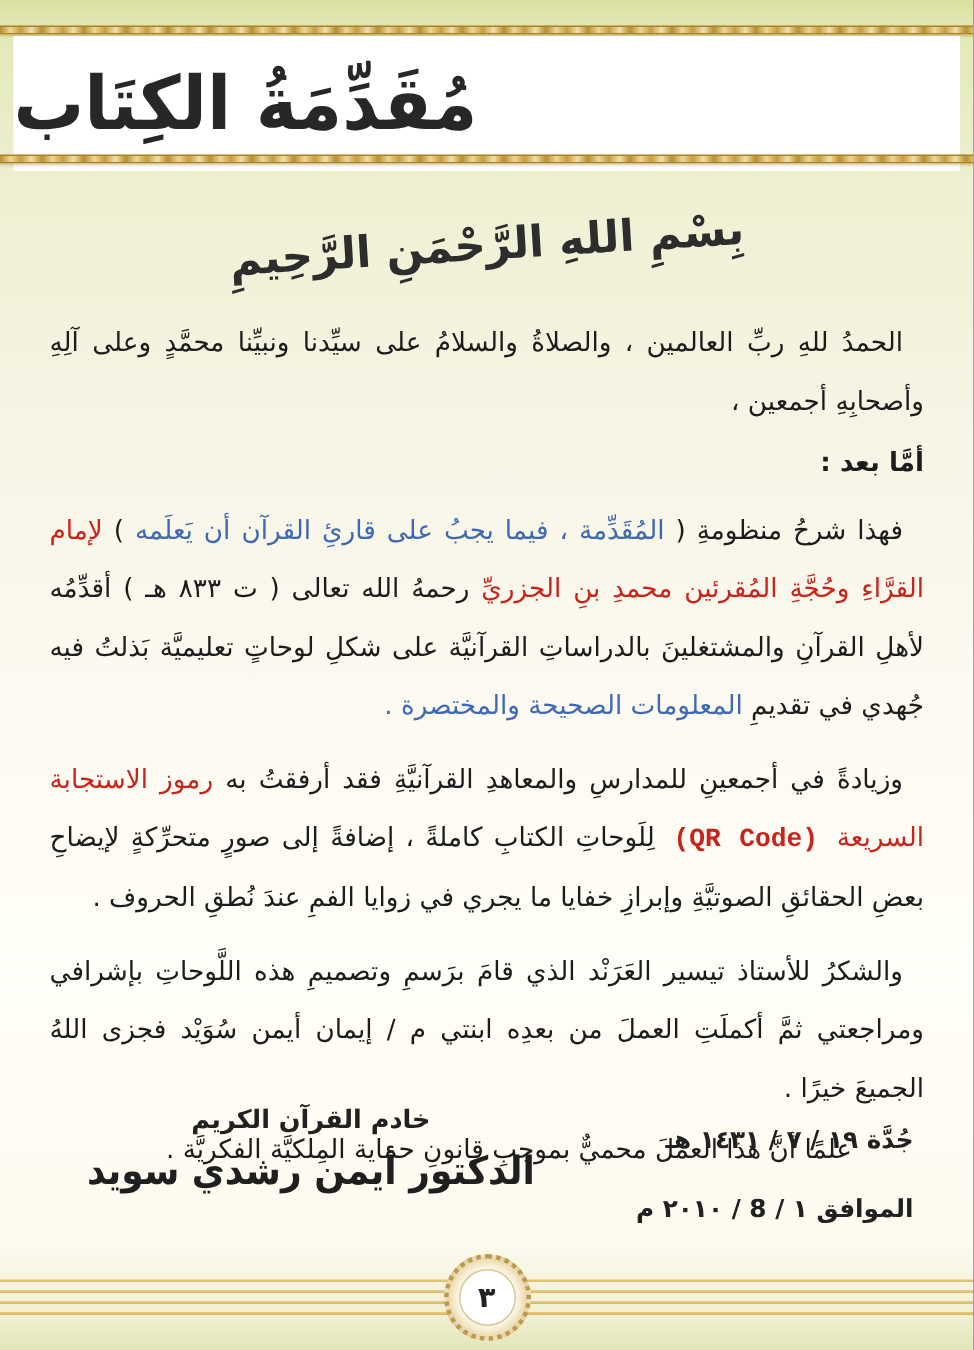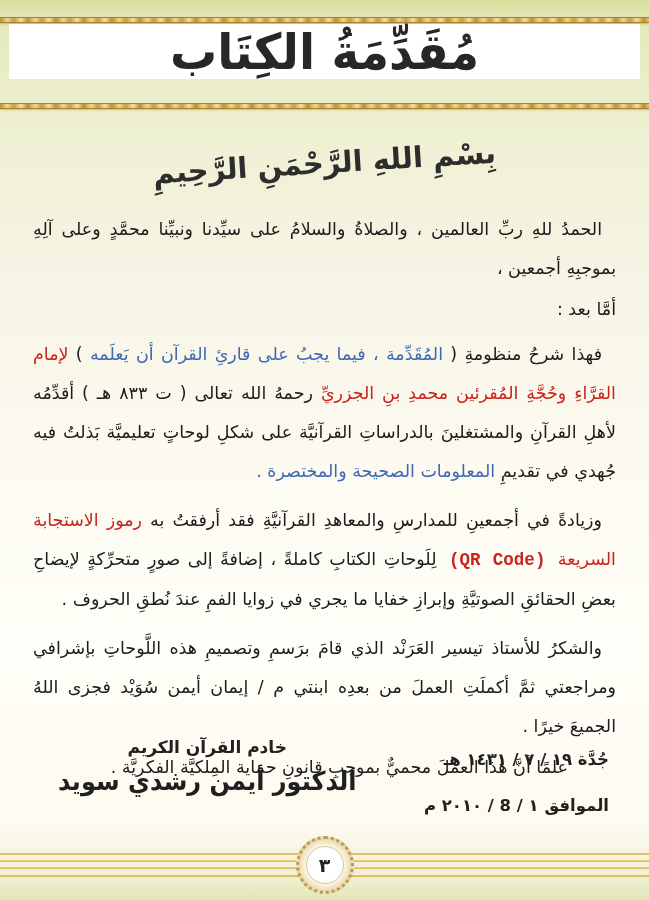--- a/index.html
+++ b/index.html
@@ -20,43 +20,43 @@
     position:absolute; left:0; right:0; height:6px;
     background:repeating-linear-gradient(90deg,
       #b98f2e 0px, #ecd696 7px, #c79d3f 14px, #f0dfa8 21px, #b98f2e 28px);
     border-top:1px solid #ab8326;
     border-bottom:1px solid #ab8326;
     box-shadow:0 1px 2px rgba(120,90,20,.35);
   }
   .rule-top { top:17px; }
   .rule-under-title { top:103px; }
   .title-band {
-    position:absolute; top:24px; left:9px; right:9px; height:55px;
+    position:absolute; top:24px; left:9px; right:9px; height:90px;
     background:#ffffff;
-    display:flex; align-items:center; justify-content:center;
+    display:flex; align-items:center; justify-content:flex-end;
   }
   .book-title {
     font-size:47px; font-weight:700; color:#272727;
     letter-spacing:-1px;
     transform:scaleY(1.05);
   }
   .basmala {
     position:absolute; top:146px; left:0; right:0;
     text-align:center;
     font-size:29px; font-weight:700; color:#2d2d2d;
     transform:rotate(-3.5deg);
   }
   .body-text {
     position:absolute; top:210px; right:33px; left:33px;
     font-size:17.5px; line-height:39px;
     text-align:justify; text-align-last:right;
     color:#1c1c1c; font-weight:500;
   }
   .para { text-indent:14px; margin-bottom:2px; }
-  .para.no-indent { text-indent:0; }
+  .para.no-indent { text-indent:0;font-weight:bold; }
   .gap-md { margin-top:10px; }
   .gap-sm { margin-top:6px; }
   .copyright { text-indent:48px; text-align:right; }
   .t-red  { color:#c9241c; }
   .t-blue { color:#3f69b3; }
   .t-red-bold { color:#c9241c; font-weight:700;font-family:Liberation Mono, monospace; }
   .footer {
     position:absolute; top:737px; left:30px; right:40px;
     display:flex; justify-content:space-between; align-items:flex-start;
     color:#212121;
@@ -99,21 +99,21 @@
   <div class="title-band">
     <h1 class="book-title">مُقَدِّمَةُ الكِتَاب</h1>
   </div>
 
   <div class="gold-rule rule-under-title"></div>
 
   <div class="basmala">بِسْمِ اللهِ الرَّحْمَنِ الرَّحِيمِ</div>
 
   <div class="body-text">
 
-    <p class="para"><span>الحمدُ للهِ ربِّ العالمين ، والصلاةُ والسلامُ على سيِّدنا ونبيِّنا محمَّدٍ وعلى آلِهِ بموجبِهِ أجمعين ،</span></p>
+    <p class="para"><span>الحمدُ للهِ ربِّ العالمين ، والصلاةُ والسلامُ على سيِّدنا ونبيِّنا محمَّدٍ وعلى آلِهِ وأصحابِهِ أجمعين ،</span></p>
 
     <p class="para no-indent"><span>أمَّا بعد :</span></p>
 
     <p class="para gap-sm"><span>فهذا شرحُ منظومةِ ( </span><span class="t-blue">المُقَدِّمة ، فيما يجبُ على قارئِ القرآن أن يَعلَمه</span><span> ) </span><span class="t-red">لإمام القرَّاءِ وحُجَّةِ المُقرئين محمدِ بنِ الجزريِّ</span><span> رحمهُ الله تعالى ( ت ٨٣٣ هـ ) أقدِّمُه لأهلِ القرآنِ والمشتغلينَ بالدراساتِ القرآنيَّة على شكلِ لوحاتٍ تعليميَّة بَذلتُ فيه جُهدي في تقديمِ </span><span class="t-blue">المعلومات الصحيحة والمختصرة .</span></p>
 
     <p class="para gap-md"><span>وزيادةً في أجمعينِ للمدارسِ والمعاهدِ القرآنيَّةِ فقد أرفقتُ به </span><span class="t-red">رموز الاستجابة السريعة</span><span class="t-red-bold"> (QR Code) </span><span>لِلَوحاتِ الكتابِ كاملةً ، إضافةً إلى صورٍ متحرِّكةٍ لإيضاحِ بعضِ الحقائقِ الصوتيَّةِ وإبرازِ خفايا ما يجري في زوايا الفمِ عندَ نُطقِ الحروف .</span></p>
 
     <p class="para gap-md"><span>والشكرُ للأستاذ تيسير العَرَنْد الذي قامَ برَسمِ وتصميمِ هذه اللَّوحاتِ بإشرافي ومراجعتي ثمَّ أكملَتِ العملَ من بعدِه ابنتي م / إيمان أيمن سُوَيْد فجزى اللهُ الجميعَ خيرًا .</span></p>
 
 

